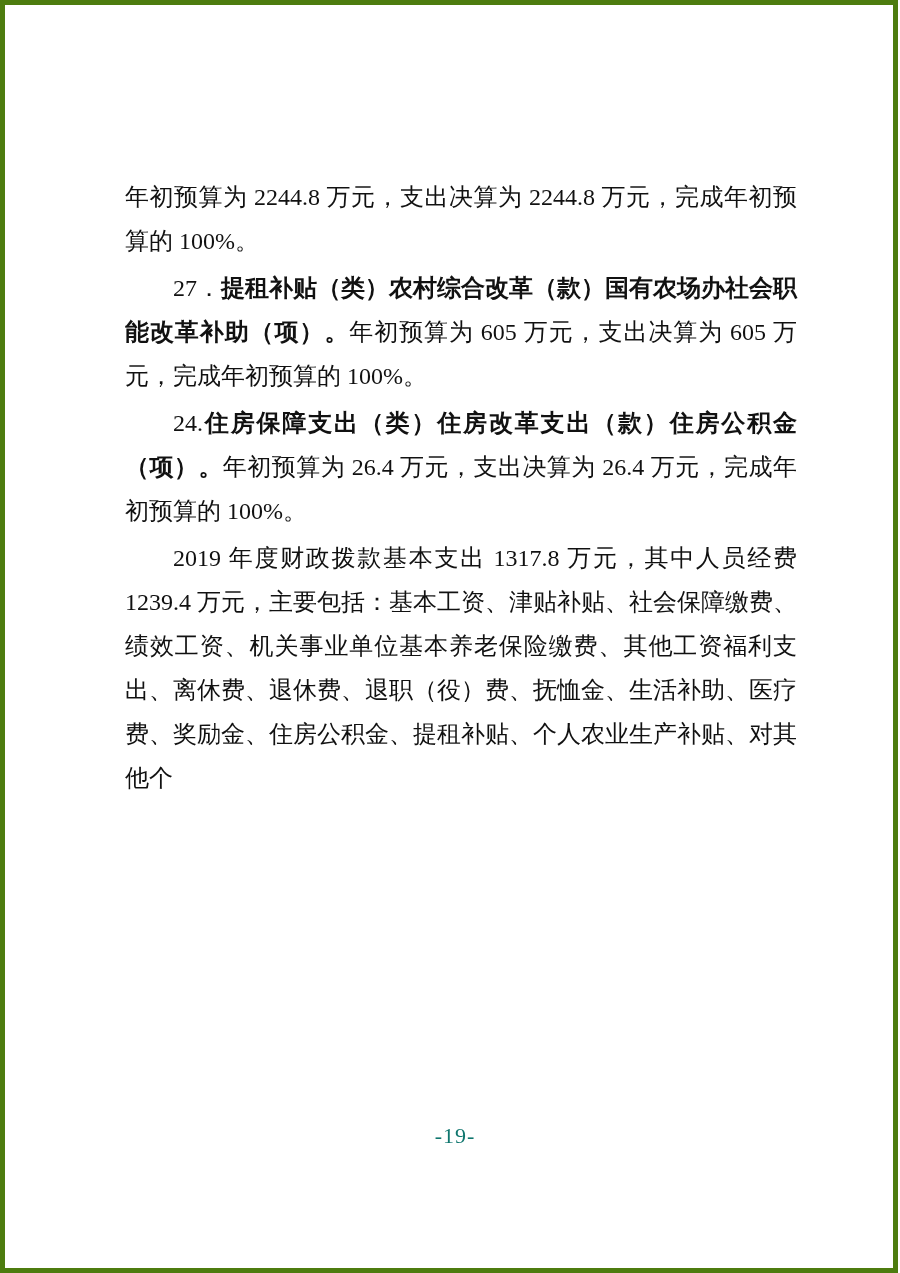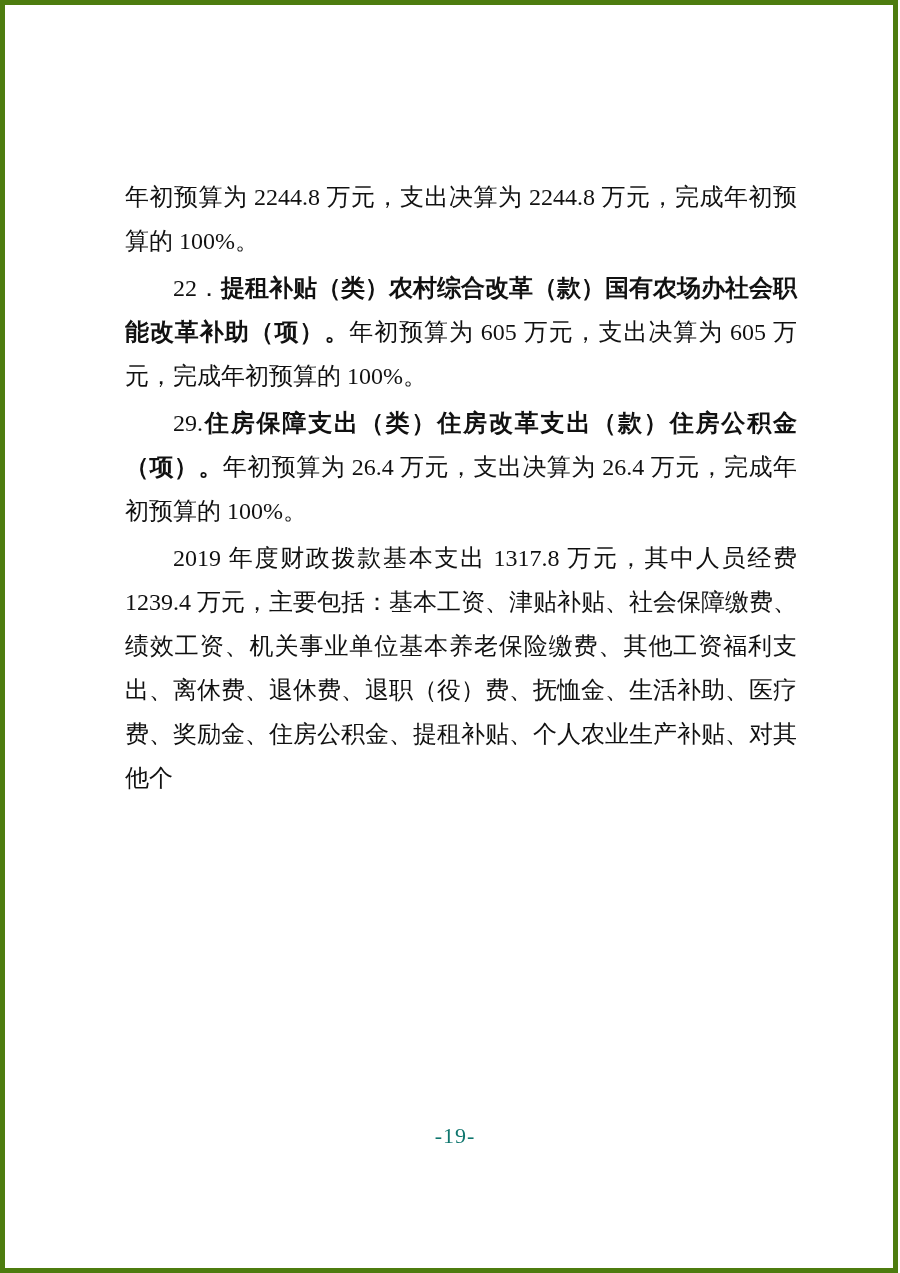--- a/index.html
+++ b/index.html
@@ -48,18 +48,18 @@
     color: #0f766e;
     font-family: "Liberation Serif", "DejaVu Serif", serif;
   }
 </style>
 </head>
 <body>
 
 <div class="scan-page">
   <div class="doc-body">
       <p class="para"><span class="seg">年初预算为 2244.8 万元，支出决算为 2244.8 万元，完成年初预算的 100%。</span></p>
-      <p class="para indent"><span class="seg">22．</span><span class="seg bold">提租补贴（类）农村综合改革（款）国有农场办社会职能改革补助（项）。</span><span class="seg">年初预算为 605 万元，支出决算为 605 万元，完成年初预算的 100%。</span></p>
-      <p class="para indent"><span class="seg">29.</span><span class="seg bold">住房保障支出（类）住房改革支出（款）住房公积金（项）。</span><span class="seg">年初预算为 26.4 万元，支出决算为 26.4 万元，完成年初预算的 100%。</span></p>
+      <p class="para indent"><span class="seg">27．</span><span class="seg bold">提租补贴（类）农村综合改革（款）国有农场办社会职能改革补助（项）。</span><span class="seg">年初预算为 605 万元，支出决算为 605 万元，完成年初预算的 100%。</span></p>
+      <p class="para indent"><span class="seg">24.</span><span class="seg bold">住房保障支出（类）住房改革支出（款）住房公积金（项）。</span><span class="seg">年初预算为 26.4 万元，支出决算为 26.4 万元，完成年初预算的 100%。</span></p>
       <p class="para indent"><span class="seg">2019 年度财政拨款基本支出 1317.8 万元，其中人员经费 1239.4 万元，主要包括：基本工资、津贴补贴、社会保障缴费、绩效工资、机关事业单位基本养老保险缴费、其他工资福利支出、离休费、退休费、退职（役）费、抚恤金、生活补助、医疗费、奖励金、住房公积金、提租补贴、个人农业生产补贴、对其他个</span></p>
     </div>
   <div class="page-footer">-19-</div>
 </div>
 
 </body></html>

